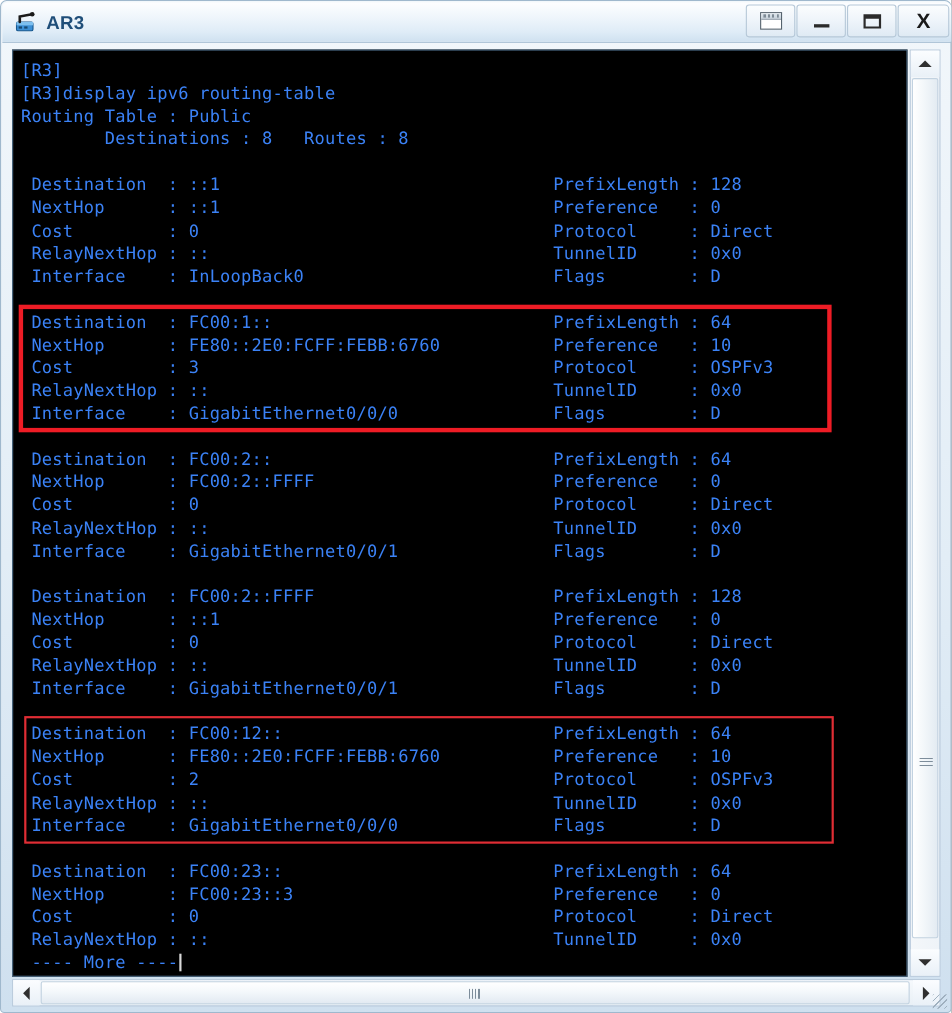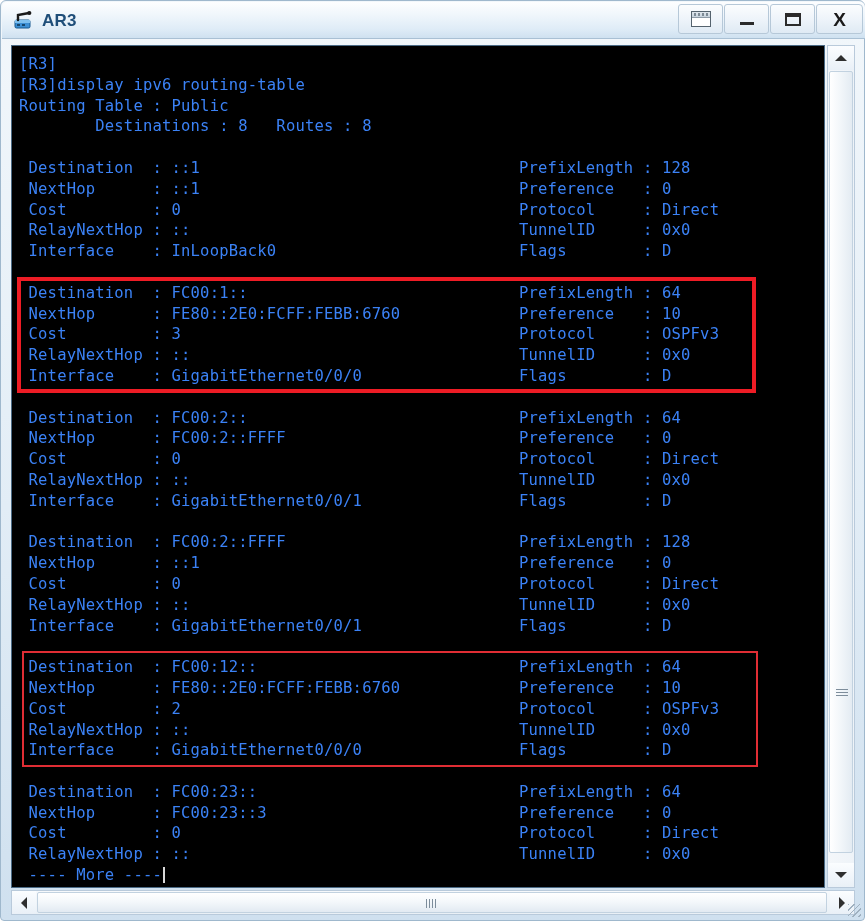--- a/index.html
+++ b/index.html
@@ -130,21 +130,21 @@
     font-family: "DejaVu Sans Mono", "Liberation Mono", monospace;
     font-size: 15.5px;
     line-height: 20.8px;
     white-space: pre;
     letter-spacing: .2px;
   }
   .crow { display: block; height: 20.8px; }
   .ckey { display: inline-block; }
   .rcol {
     position: absolute;
-    left: 500px;
+    left: 484px;
   }
   .cursor {
     display: inline-block;
     width: 2px;
     height: 16px;
     background: #d8d8d8;
     vertical-align: -3px;
     margin-left: 1px;
   }
 

